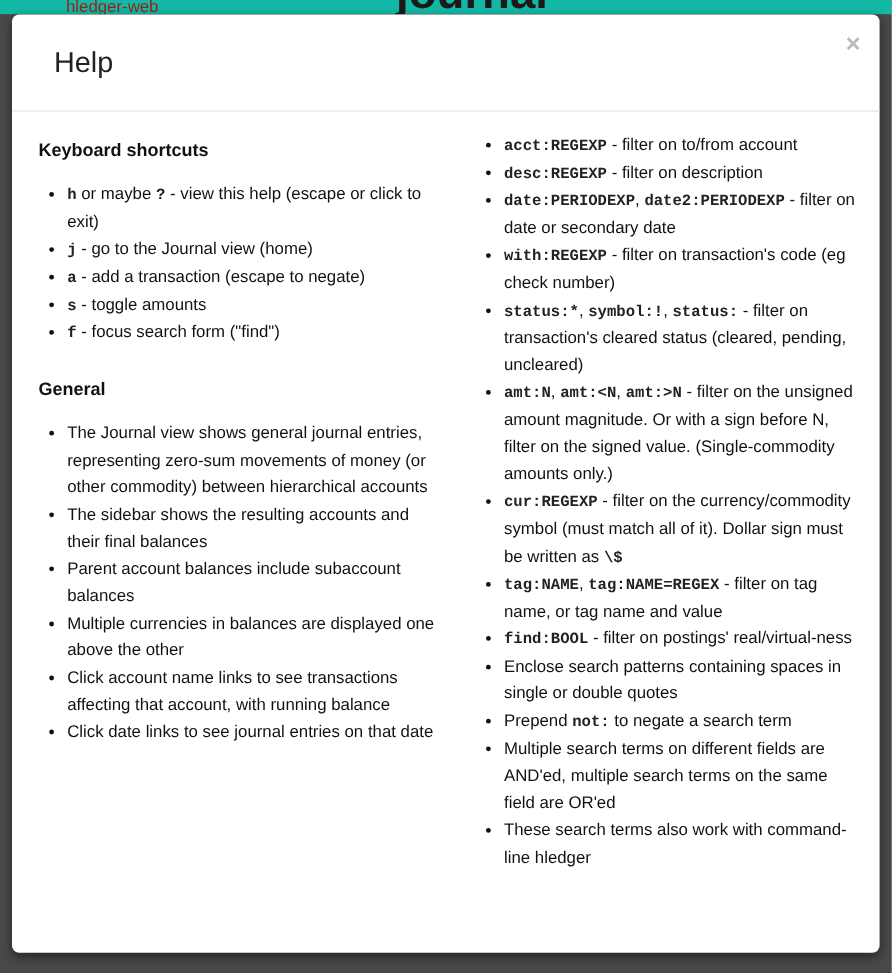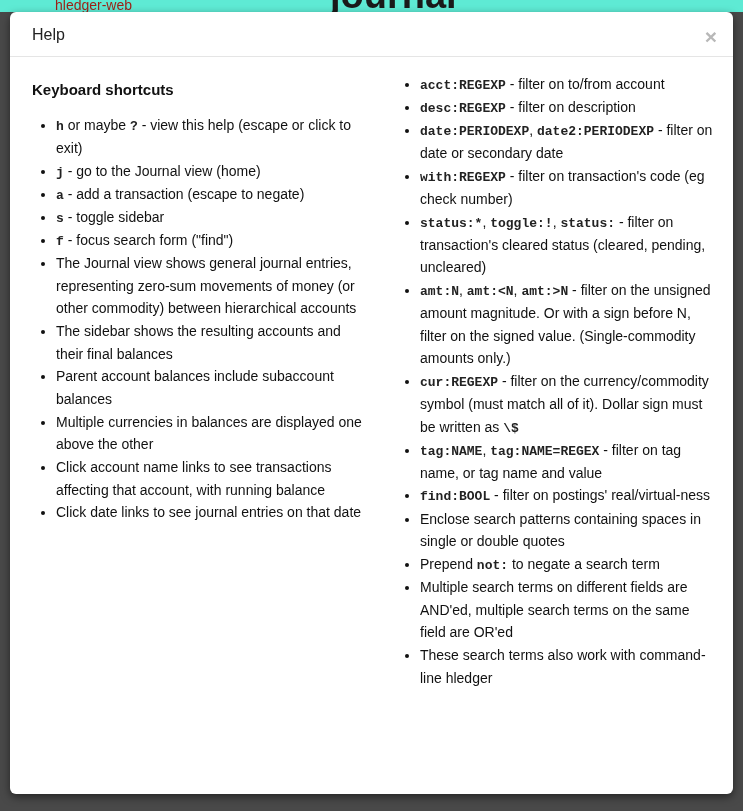--- a/index.html
+++ b/index.html
@@ -8,21 +8,21 @@
     width: 743px; height: 811px;
     font-family: "Liberation Sans", "DejaVu Sans", sans-serif;
     background: #494949;
     overflow: hidden;
   }
   .page { position: relative; width: 743px; height: 811px; overflow: hidden; }
 
   
   .backdrop-top {
     position: absolute; top: 0; left: 0; right: 0; height: 12px;
-    background: #5eead4; overflow: hidden; z-index: 1;
+    background: #14b8a6; overflow: hidden; z-index: 1;
   }
   .brand {
     position: absolute; left: 55px; top: -3px;
     font-size: 14px; color: #9d1f15; text-decoration: none;
   }
   .big-heading {
     position: absolute; left: 330px; top: -26px;
     font-size: 38px; font-weight: bold; color: #1a1a1a;
     white-space: nowrap; margin: 0;
   }
@@ -40,21 +40,21 @@
     background: #ffffff; border-radius: 6px;
     box-shadow: 0 3px 9px rgba(0,0,0,0.5);
     z-index: 3; overflow: hidden;
   }
   .modal-header {
     position: relative;
     padding: 14px 20px 12px 22px;
     border-bottom: 1px solid #e5e5e5;
   }
   .modal-title {
-    margin: 0; font-size: 16px; font-weight: 500; color: #222;
+    margin: 13px; font-size: 24px; font-weight: 500; color: #222;
   }
   .close-btn {
     position: absolute; right: 16px; top: 14px;
     background: none; border: 0; padding: 0;
     font-size: 21px; line-height: 1; font-weight: bold;
     color: #b8b8b8; cursor: pointer;
     font-family: "Liberation Sans", sans-serif;
   }
 
   .modal-body {
@@ -101,39 +101,40 @@
       <h2 class="modal-title">Help</h2>
       <button class="close-btn">×</button>
     </div>
     <div class="modal-body">
       <div class="col col-left" id="col-0">
           <h3>Keyboard shortcuts</h3>
           <ul>
             <li><code>h</code><span> or maybe </span><code>?</code><span> - view this help (escape or click to exit)</span></li>
             <li><code>j</code><span> - go to the Journal view (home)</span></li>
             <li><code>a</code><span> - add a transaction (escape to negate)</span></li>
-            <li><code>s</code><span> - toggle sidebar</span></li>
+            <li><code>s</code><span> - toggle amounts</span></li>
             <li><code>f</code><span> - focus search form ("find")</span></li>
           </ul>
+          <h3>General</h3>
           <ul>
             <li><span>The Journal view shows general journal entries, representing zero-sum movements of money (or other commodity) between hierarchical accounts</span></li>
             <li><span>The sidebar shows the resulting accounts and their final balances</span></li>
             <li><span>Parent account balances include subaccount balances</span></li>
             <li><span>Multiple currencies in balances are displayed one above the other</span></li>
             <li><span>Click account name links to see transactions affecting that account, with running balance</span></li>
             <li><span>Click date links to see journal entries on that date</span></li>
           </ul>
         </div>
       <div class="col col-right" id="col-1">
           <ul>
             <li><code>acct:REGEXP</code><span> - filter on to/from account</span></li>
             <li><code>desc:REGEXP</code><span> - filter on description</span></li>
             <li><code>date:PERIODEXP</code><span>, </span><code>date2:PERIODEXP</code><span> - filter on date or secondary date</span></li>
             <li><code>with:REGEXP</code><span> - filter on transaction's code (eg check number)</span></li>
-            <li><code>status:*</code><span>, </span><code>toggle:!</code><span>, </span><code>status:</code><span> - filter on transaction's cleared status (cleared, pending, uncleared)</span></li>
+            <li><code>status:*</code><span>, </span><code>symbol:!</code><span>, </span><code>status:</code><span> - filter on transaction's cleared status (cleared, pending, uncleared)</span></li>
             <li><code>amt:N</code><span>, </span><code>amt:&lt;N</code><span>, </span><code>amt:&gt;N</code><span> - filter on the unsigned amount magnitude. Or with a sign before N, filter on the signed value. (Single-commodity amounts only.)</span></li>
             <li><code>cur:REGEXP</code><span> - filter on the currency/commodity symbol (must match all of it). Dollar sign must be written as </span><code>\$</code></li>
             <li><code>tag:NAME</code><span>, </span><code>tag:NAME=REGEX</code><span> - filter on tag name, or tag name and value</span></li>
             <li><code>find:BOOL</code><span> - filter on postings' real/virtual-ness</span></li>
             <li><span>Enclose search patterns containing spaces in single or double quotes</span></li>
             <li><span>Prepend </span><code>not:</code><span> to negate a search term</span></li>
             <li><span>Multiple search terms on different fields are AND'ed, multiple search terms on the same field are OR'ed</span></li>
             <li><span>These search terms also work with command-line hledger</span></li>
           </ul>
         </div>

